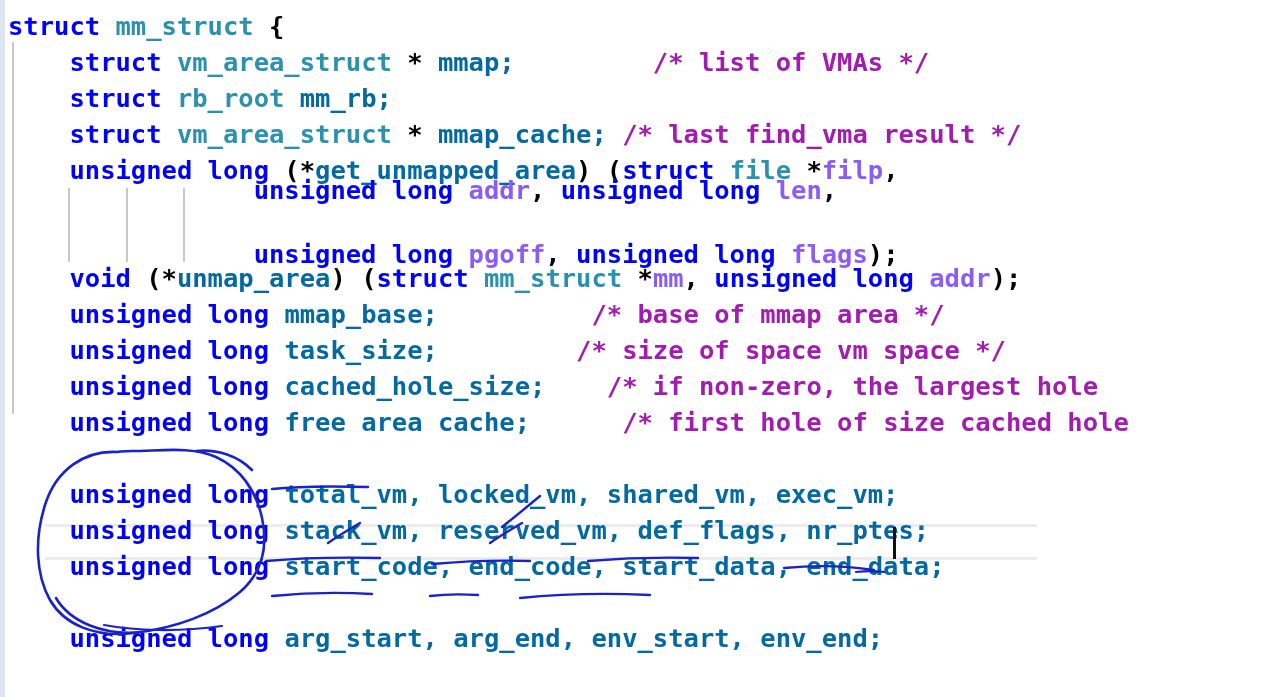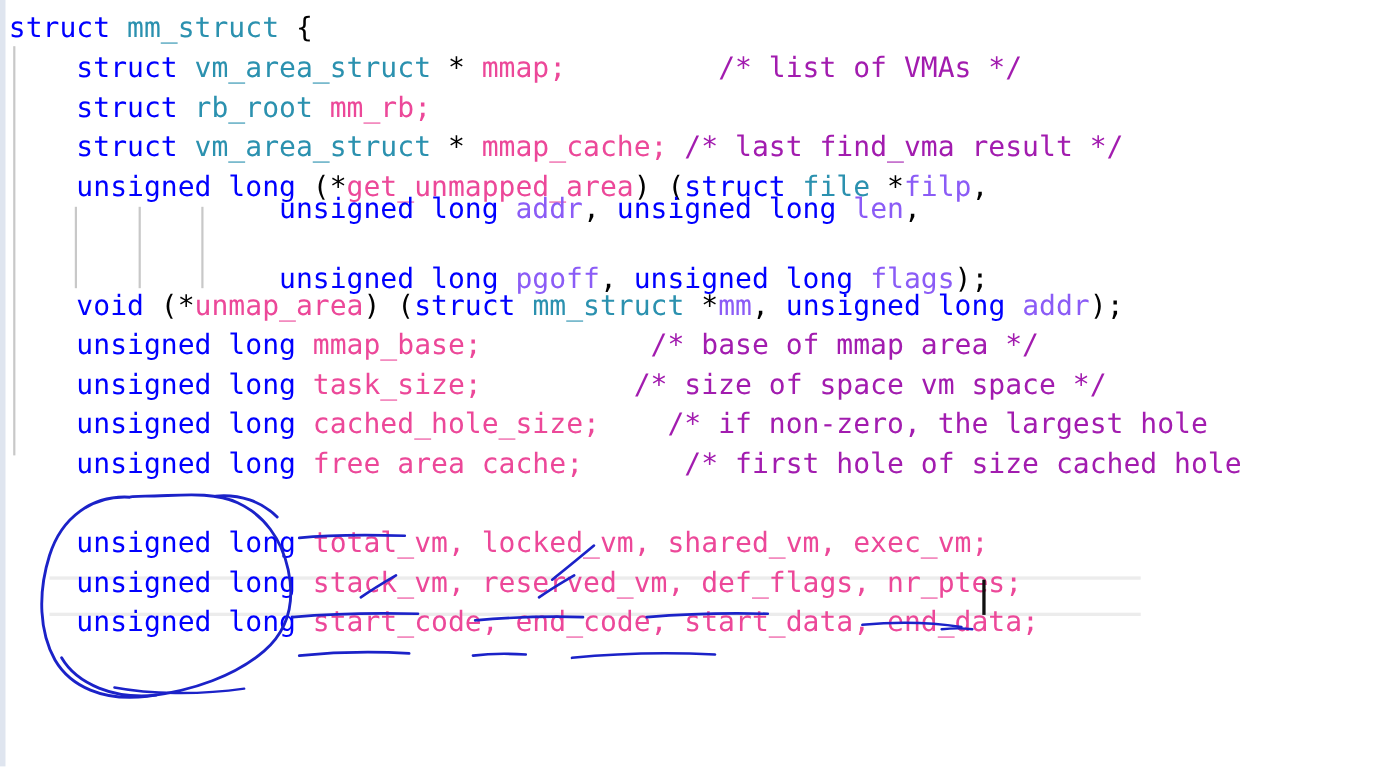--- a/index.html
+++ b/index.html
@@ -11,20 +11,21 @@
   body {
     font-family: "DejaVu Sans Mono", "Liberation Mono", monospace;
   }
 
   #editor {
     position: relative;
     width: 1266px;
     height: 697px;
     background: #ffffff;
     overflow: hidden;
+    font-weight: bold;
   }
 
   
   .edge-strip {
     position: absolute;
     left: 0;
     top: 0;
     width: 5px;
     height: 697px;
     background: #dfe5ef;
@@ -47,21 +48,21 @@
     white-space: pre;
     font-size: 25.5px;
     letter-spacing: 0px;
     font-family: "DejaVu Sans Mono", "Liberation Mono", monospace;
     color: #000000;
   }
 
   
   .kw   { color: #0000ff; }
   .typ  { color: #2b91af; }
-  .id   { color: #ec4899; }
+  .id   { color: #0369a1; }
   .dim  { color: #8b5cf6; }
   .cmt  { color: #a21caf; }
   .pun  { color: #000000; }
 
   
   .guide {
     position: absolute;
     width: 2px;
     background: #c8c8c8;
   }
@@ -115,20 +116,21 @@
       <div class="code-line" style="top: 236px; left: 8px;"><span class="pun">                </span><span class="kw">unsigned long</span><span class="pun"> </span><span class="dim">pgoff</span><span class="pun">, </span><span class="kw">unsigned long</span><span class="pun"> </span><span class="dim">flags</span><span class="pun">);</span></div>
       <div class="code-line" style="top: 260px; left: 8px;"><span class="pun">    </span><span class="kw">void</span><span class="pun"> (*</span><span class="id">unmap_area</span><span class="pun">) (</span><span class="kw">struct</span><span class="pun"> </span><span class="typ">mm_struct</span><span class="pun"> *</span><span class="dim">mm</span><span class="pun">, </span><span class="kw">unsigned long</span><span class="pun"> </span><span class="dim">addr</span><span class="pun">);</span></div>
       <div class="code-line" style="top: 296px; left: 8px;"><span class="pun">    </span><span class="kw">unsigned long</span><span class="pun"> </span><span class="id">mmap_base;</span><span class="pun">          </span><span class="cmt">/* base of mmap area */</span></div>
       <div class="code-line" style="top: 332px; left: 8px;"><span class="pun">    </span><span class="kw">unsigned long</span><span class="pun"> </span><span class="id">task_size;</span><span class="pun">         </span><span class="cmt">/* size of space vm space */</span></div>
       <div class="code-line" style="top: 368px; left: 8px;"><span class="pun">    </span><span class="kw">unsigned long</span><span class="pun"> </span><span class="id">cached_hole_size;</span><span class="pun">    </span><span class="cmt">/* if non-zero, the largest hole</span></div>
       <div class="code-line" style="top: 404px; left: 8px;"><span class="pun">    </span><span class="kw">unsigned long</span><span class="pun"> </span><span class="id">free area cache;</span><span class="pun">      </span><span class="cmt">/* first hole of size cached hole</span></div>
       <div class="code-line" style="top: 440px; left: 8px;">&nbsp;</div>
       <div class="code-line" style="top: 512px; left: 8px;"><span class="pun">    </span><span class="kw">unsigned long</span><span class="pun"> </span><span class="id">stack_vm, reserved_vm, def_flags, nr_ptes;</span></div>
       <div class="code-line" style="top: 476px; left: 8px;"><span class="pun">    </span><span class="kw">unsigned long</span><span class="pun"> </span><span class="id">total_vm, locked_vm, shared_vm, exec_vm;</span></div>
       <div class="code-line" style="top: 548px; left: 8px;"><span class="pun">    </span><span class="kw">unsigned long</span><span class="pun"> </span><span class="id">start_code, end_code, start_data, end_data;</span></div>
+      <div class="code-line" style="top: 620px; left: 8px;"><span class="pun">    </span><span class="kw">unsigned long</span><span class="pun"> </span><span class="id">arg_start, arg_end, env_start, env_end;</span></div>
     </div>
 
   <div class="caret" style="left:893px; top:527px; height:32px;"></div>
 
   <svg class="ink" viewBox="0 0 1270 697" xmlns="http://www.w3.org/2000/svg">
     <g fill="none" stroke="#1b22c8" stroke-width="2.6" stroke-linecap="round" stroke-linejoin="round">
 
       <path d="M 118 452
                C 84 450, 56 470, 45 505
                C 34 540, 36 575, 50 600

